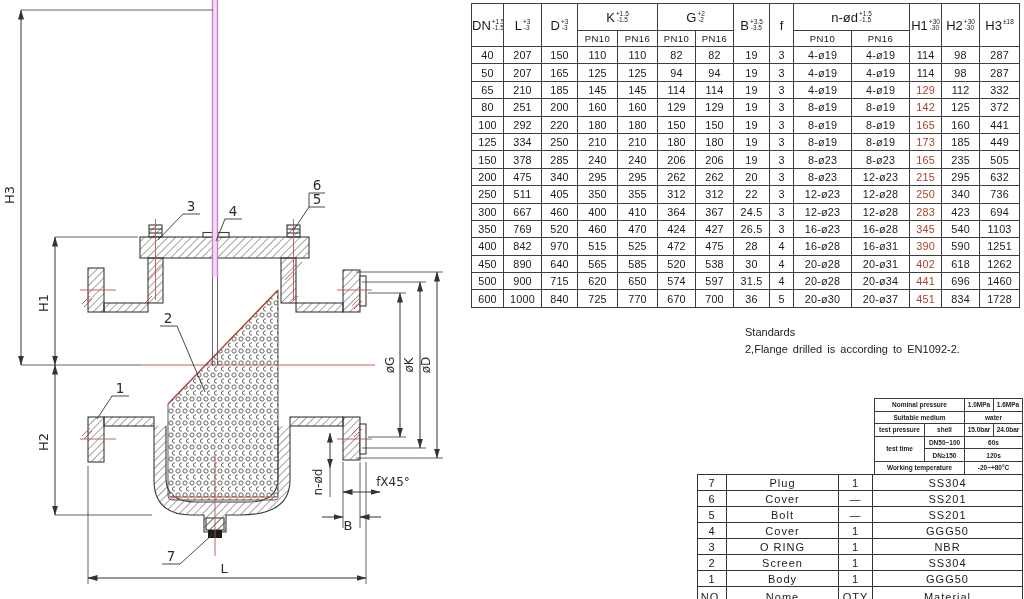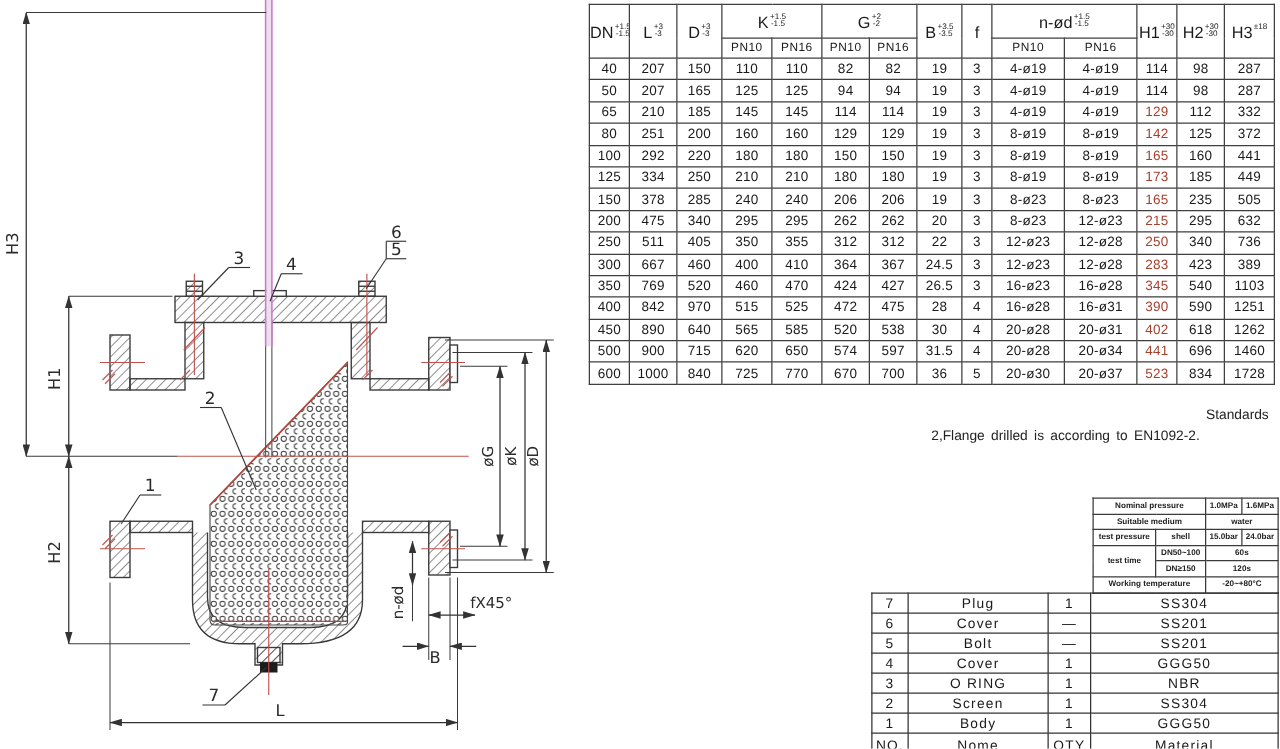--- a/index.html
+++ b/index.html
@@ -13,21 +13,21 @@
   .dim-table thead tr.hr2 th{height:15px;font-size:9.5px;letter-spacing:.4px;}
   .dim-table tbody td{height:16.4px;font-size:10.8px;letter-spacing:.2px;}
   .dim-table td.red{color:#a8402e;}
   .sym{font-size:13px;}
   .tol{display:inline-flex;flex-direction:column;justify-content:center;vertical-align:top;
        font-size:6.5px;line-height:6.5px;margin-left:1px;transform:translateY(1px);}
   .tol i{font-style:normal;}
   
   .standards{position:absolute;left:745px;top:324px;width:270px;font-size:11px;color:#222;
              word-spacing:2px;line-height:17px;}
-  .standards .st-title{text-align:right;}
+  .standards .st-title{text-align:left;}
   
   .spec-table{position:absolute;left:874px;top:398px;border-collapse:collapse;table-layout:fixed;width:148px;}
   .spec-table td{border:1px solid #3b3b3b;font-size:6.5px;font-weight:700;text-align:center;
                  padding:0;height:11.6px;color:#222;white-space:nowrap;overflow:hidden;}
   
   .parts-table{position:absolute;left:697px;top:474px;border-collapse:collapse;table-layout:fixed;width:325px;}
   .parts-table td,.parts-table th{border:1px solid #333;text-align:center;padding:0;font-weight:400;
                  font-size:11px;letter-spacing:1px;height:15px;color:#1a1a1a;white-space:nowrap;}
   .parts-table tfoot th{height:19px;}
   
@@ -440,21 +440,21 @@
           <td>400</td>
           <td>410</td>
           <td>364</td>
           <td>367</td>
           <td>24.5</td>
           <td>3</td>
           <td>12-ø23</td>
           <td>12-ø28</td>
           <td class="red">283</td>
           <td>423</td>
-          <td>389</td>
+          <td>694</td>
         </tr>
         <tr>
           <td>350</td>
           <td>769</td>
           <td>520</td>
           <td>460</td>
           <td>470</td>
           <td>424</td>
           <td>427</td>
           <td>26.5</td>
@@ -518,21 +518,21 @@
           <td>1000</td>
           <td>840</td>
           <td>725</td>
           <td>770</td>
           <td>670</td>
           <td>700</td>
           <td>36</td>
           <td>5</td>
           <td>20-ø30</td>
           <td>20-ø37</td>
-          <td class="red">523</td>
+          <td class="red">451</td>
           <td>834</td>
           <td>1728</td>
         </tr>
       </tbody>
   </table>
 
   <div class="standards">
     <div class="st-title">Standards</div>
     <div>2,Flange drilled is according to EN1092-2.</div>
   </div>

